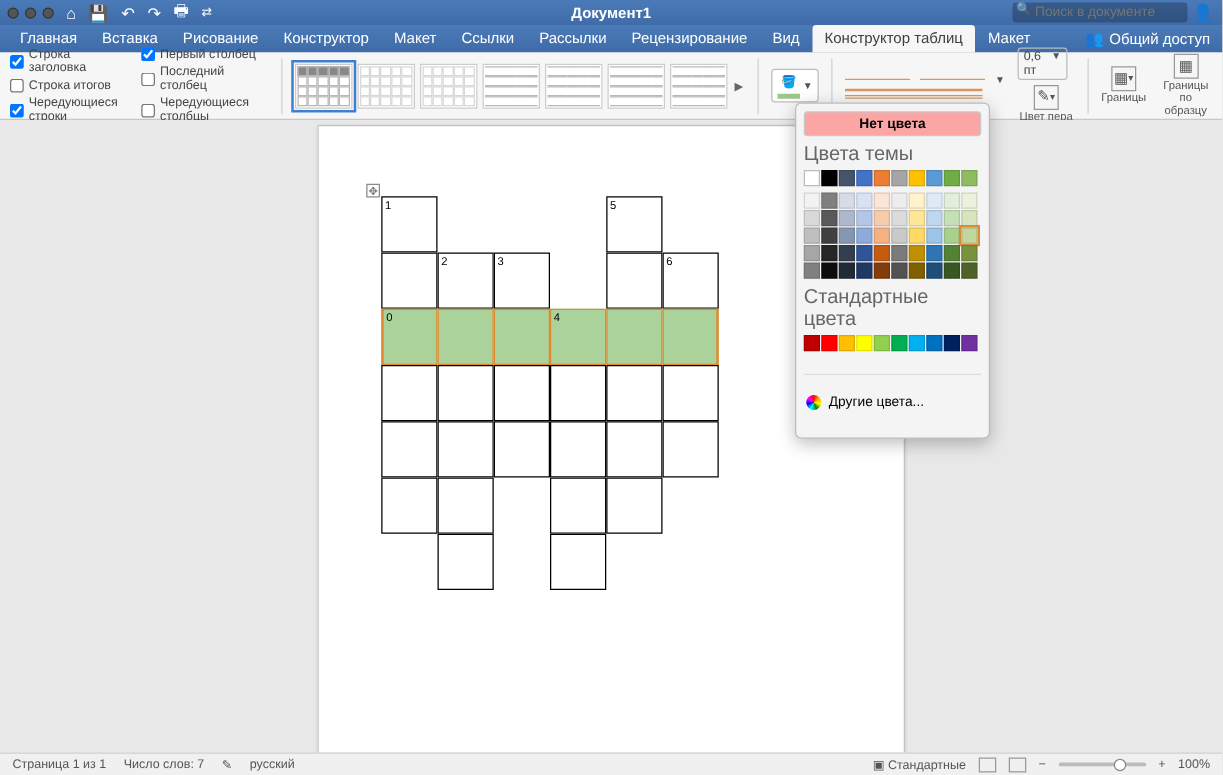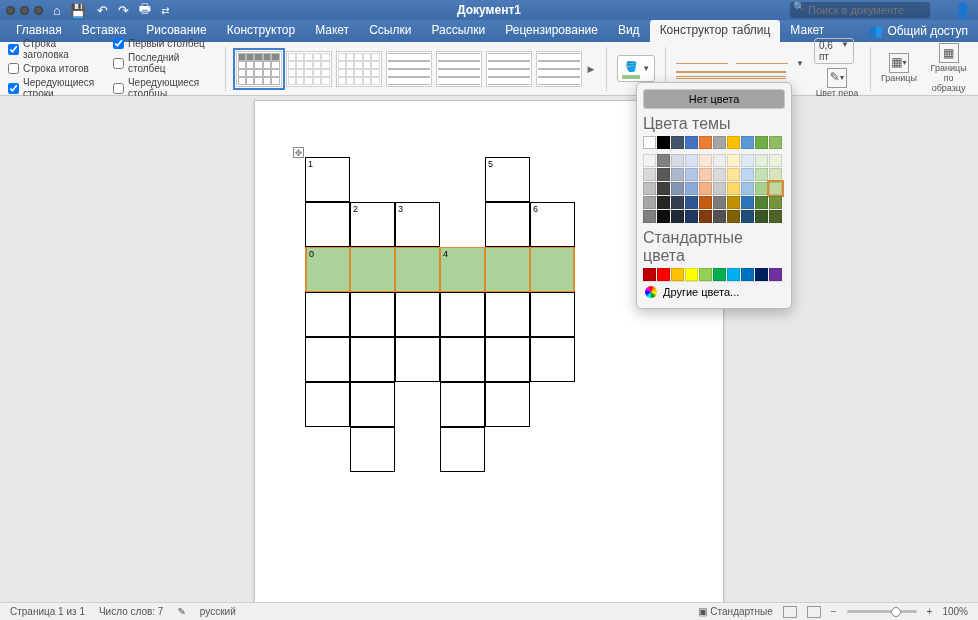--- a/index.html
+++ b/index.html
@@ -5,21 +5,21 @@
 * { box-sizing: border-box; margin: 0; padding: 0; font-family: -apple-system, "Helvetica Neue", Arial, sans-serif; }
 body { width: 978px; height: 620px; background: #e8e8e8; overflow: hidden; position: relative; font-size: 11px; }
 
 
 .titlebar { height: 20px; background: linear-gradient(#4a7ab8, #3f6ca8); display: flex; align-items: center; padding: 0 6px; color: #fff; }
 .traffic { display: flex; gap: 5px; margin-right: 10px; }
 .tlight { width: 9px; height: 9px; border-radius: 50%; background: #555; border: 1px solid #333; }
 .qat { display: flex; gap: 10px; align-items: center; font-size: 13px; }
 .qat span { cursor: default; }
 .doc-title { position: absolute; left: 50%; transform: translateX(-50%); font-size: 12px; font-weight: 600; }
-.search-wrap { margin-left: auto; display: flex; align-items: center; gap: 24px; }
+.search-wrap { margin-left: auto; display: flex; align-items: center; gap: 4px; }
 .search-input { background: rgba(0,0,0,.25); border: none; border-radius: 3px; color: #cde; font-size: 11px; padding: 1px 6px 1px 18px; width: 140px; height: 16px; }
 .search-wrap .mag { position: relative; }
 .search-wrap .mag::before { content: "🔍"; position: absolute; left: 3px; top: -1px; font-size: 10px; opacity: .7; }
 .avatar { width: 18px; height: 16px; color: #fff; font-size: 14px; }
 
 
 .tabs { height: 22px; background: linear-gradient(#4a7ab8, #3f6ca8); display: flex; align-items: stretch; color: #fff; font-size: 12px; padding-left: 6px; }
 .tab { padding: 3px 10px 0; cursor: default; }
 .tab.active { background: #f6f6f6; color: #404040; border-radius: 3px 3px 0 0; }
 .tab.layout2 { margin-left: 0; }
@@ -51,28 +51,28 @@
 .line-sample { width: 52px; height: 0; border-top-width: 1px; border-top-style: solid; border-color: #d49860; }
 .line-sample.thick { border-top-width: 2px; }
 .line-sample.double { height: 3px; border-top: 1px solid #d49860; border-bottom: 1px solid #d49860; }
 .pt { width: 40px; border: 1px solid #bbb; border-radius: 3px; padding: 1px 4px; font-size: 10px; display: flex; justify-content: space-between; }
 
 .btn-col { display: flex; flex-direction: column; align-items: center; gap: 1px; font-size: 9px; color: #555; text-align: center; line-height: 1.1; width: 46px; }
 .btn-col .ic { width: 20px; height: 20px; border: 1px solid #999; display: flex; align-items: center; justify-content: center; font-size: 12px; }
 
 
 .popover { position: absolute; top: 82px; left: 636px; width: 156px; background: #f4f4f4; border: 1px solid #bcbcbc; border-radius: 5px; box-shadow: 0 4px 14px rgba(0,0,0,.25); padding: 6px; z-index: 50; font-size: 11px; }
-.nocolor-btn { background: #a3a3a3; border: 1px solid #c8c8c8; border-radius: 3px; width: 100%; text-align: center; padding: 3px 0; font-size: 11px; }
+.nocolor-btn { background: #fca5a5; border: 1px solid #c8c8c8; border-radius: 3px; width: 100%; text-align: center; padding: 3px 0; font-size: 11px; font-weight: bold; }
 .sect-label { font-size: 16px; color: #666; margin: 6px 0 3px; }
 .swatch-grid { display: grid; grid-template-columns: repeat(10, 13px); gap: 1px; }
 .swatch { width: 13px; height: 13px; border: 1px solid rgba(0,0,0,.12); }
 .swatch.white { border: 1px solid #bbb; }
 .swatch.sel { outline: 2px solid #d98b3a; outline-offset: 0; }
 .std-row { display: grid; grid-template-columns: repeat(10, 13px); gap: 1px; }
-.more-colors { margin-top: 0; padding: 4px 2px; display: flex; align-items: center; gap: 6px; border-top: 1px solid #ddd; font-size: 11px; }
+.more-colors { margin-top: 18px; padding: 16px 2px; display: flex; align-items: center; gap: 6px; border-top: 1px solid #ddd; font-size: 11px; }
 .wheel { width: 12px; height: 12px; border-radius: 50%; background: conic-gradient(red,orange,yellow,green,cyan,blue,magenta,red); }
 
 
 .doc-area { position: absolute; top: 96px; left: 0; right: 0; bottom: 18px; background: #e8e8e8; overflow: hidden; }
 .page { position: absolute; left: 254px; top: 4px; width: 470px; height: 600px; background: #fff; border: 1px solid #c3c3c3; box-shadow: 0 1px 3px rgba(0,0,0,.15); }
 .anchor { position: absolute; left: 38px; top: 46px; width: 11px; height: 11px; border: 1px solid #888; font-size: 9px; color: #777; display: flex; align-items: center; justify-content: center; }
 
 .xw { position: absolute; left: 50px; top: 56px; }
 .cell { position: absolute; width: 45px; height: 45px; border: 1px solid #000; background: #fff; font-size: 9px; padding: 1px 2px; }
 .cell.hl { background: #abd29a; border: 1px solid #e08a2e; }

